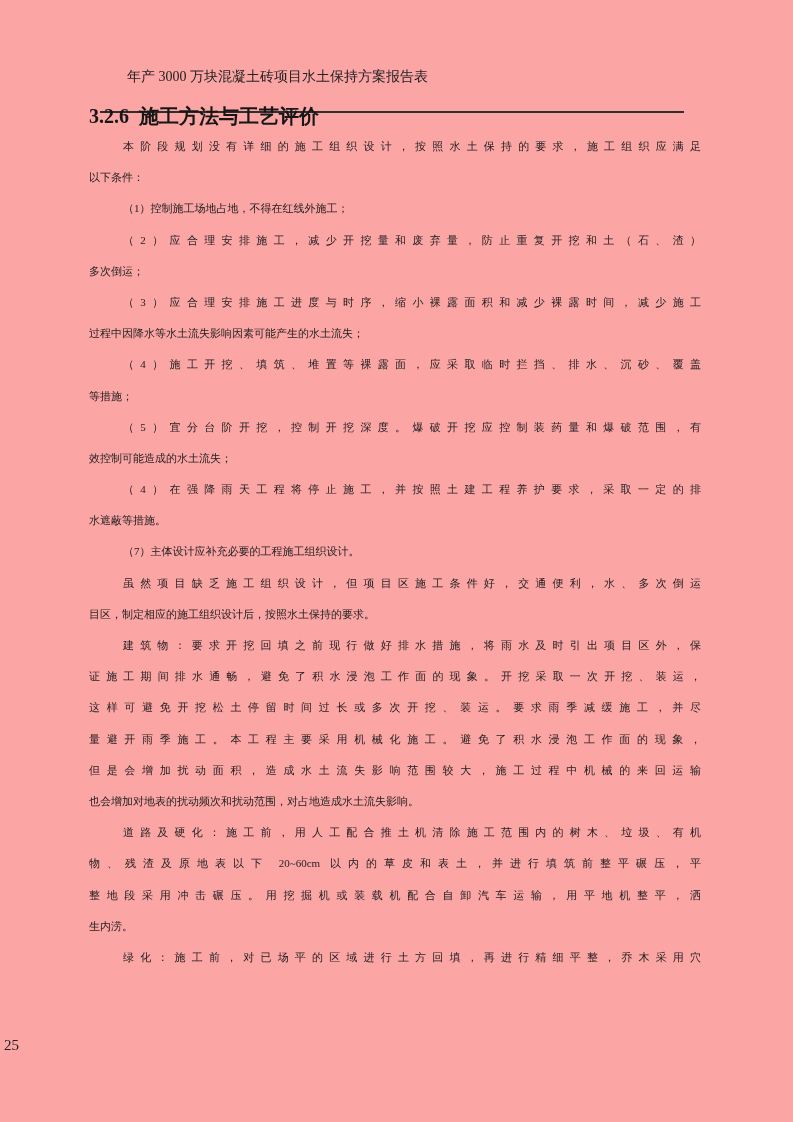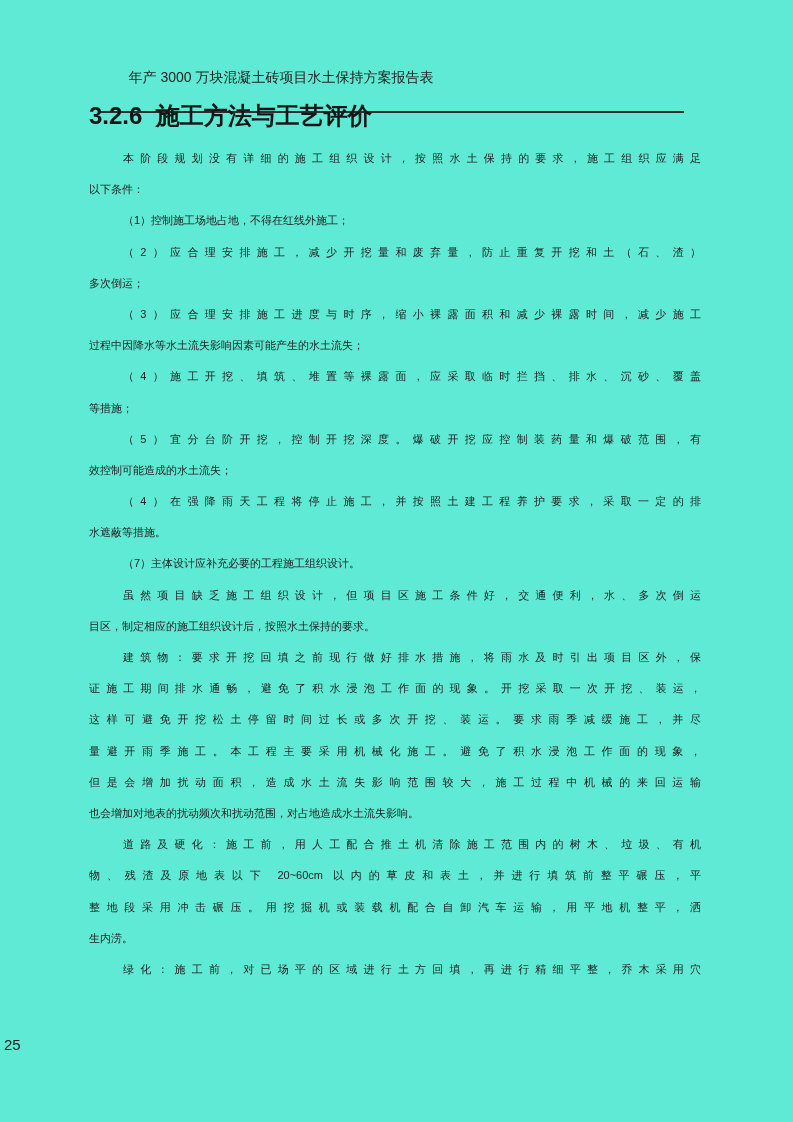--- a/index.html
+++ b/index.html
@@ -2,22 +2,22 @@
 <html><head>
 <meta charset="utf-8">
 <style>
   * { margin: 0; padding: 0; box-sizing: border-box; }
   html, body { background: #e8e8e8; }
   .page {
     position: relative;
     width: 793px;
     height: 1122px;
     margin: 0 auto;
-    background: #5eead4;
-    font-family: Liberation Sans, sans-serif;
+    background: #fca5a5;
+    font-family: Liberation Serif, serif;
     color: #1e1e1e;
     overflow: hidden;
   }
   .header {
     position: absolute;
     left: 100px;
     top: 47px;
     width: 584px;
     border-bottom: 2px solid #2e2e2e;
     padding: 0 0 4px 13px;
@@ -26,25 +26,25 @@
     white-space: pre;
     color: #222;
   }
   .content {
     position: absolute;
     left: 89px;
     top: 101px;
     width: 612px;
   }
   .heading {
-    font-size: 24px;
+    font-size: 20px;
     font-weight: bold;
     line-height: 30px;
     white-space: pre;
-    margin-bottom: 12px;
+    margin-bottom: 0;
     color: #161616;
   }
   .body .line {
     font-size: 11px;
     line-height: 31.2px;
     height: 31.2px;
     white-space: nowrap;
     text-align: justify;
     color: #1e1e1e;
   }

